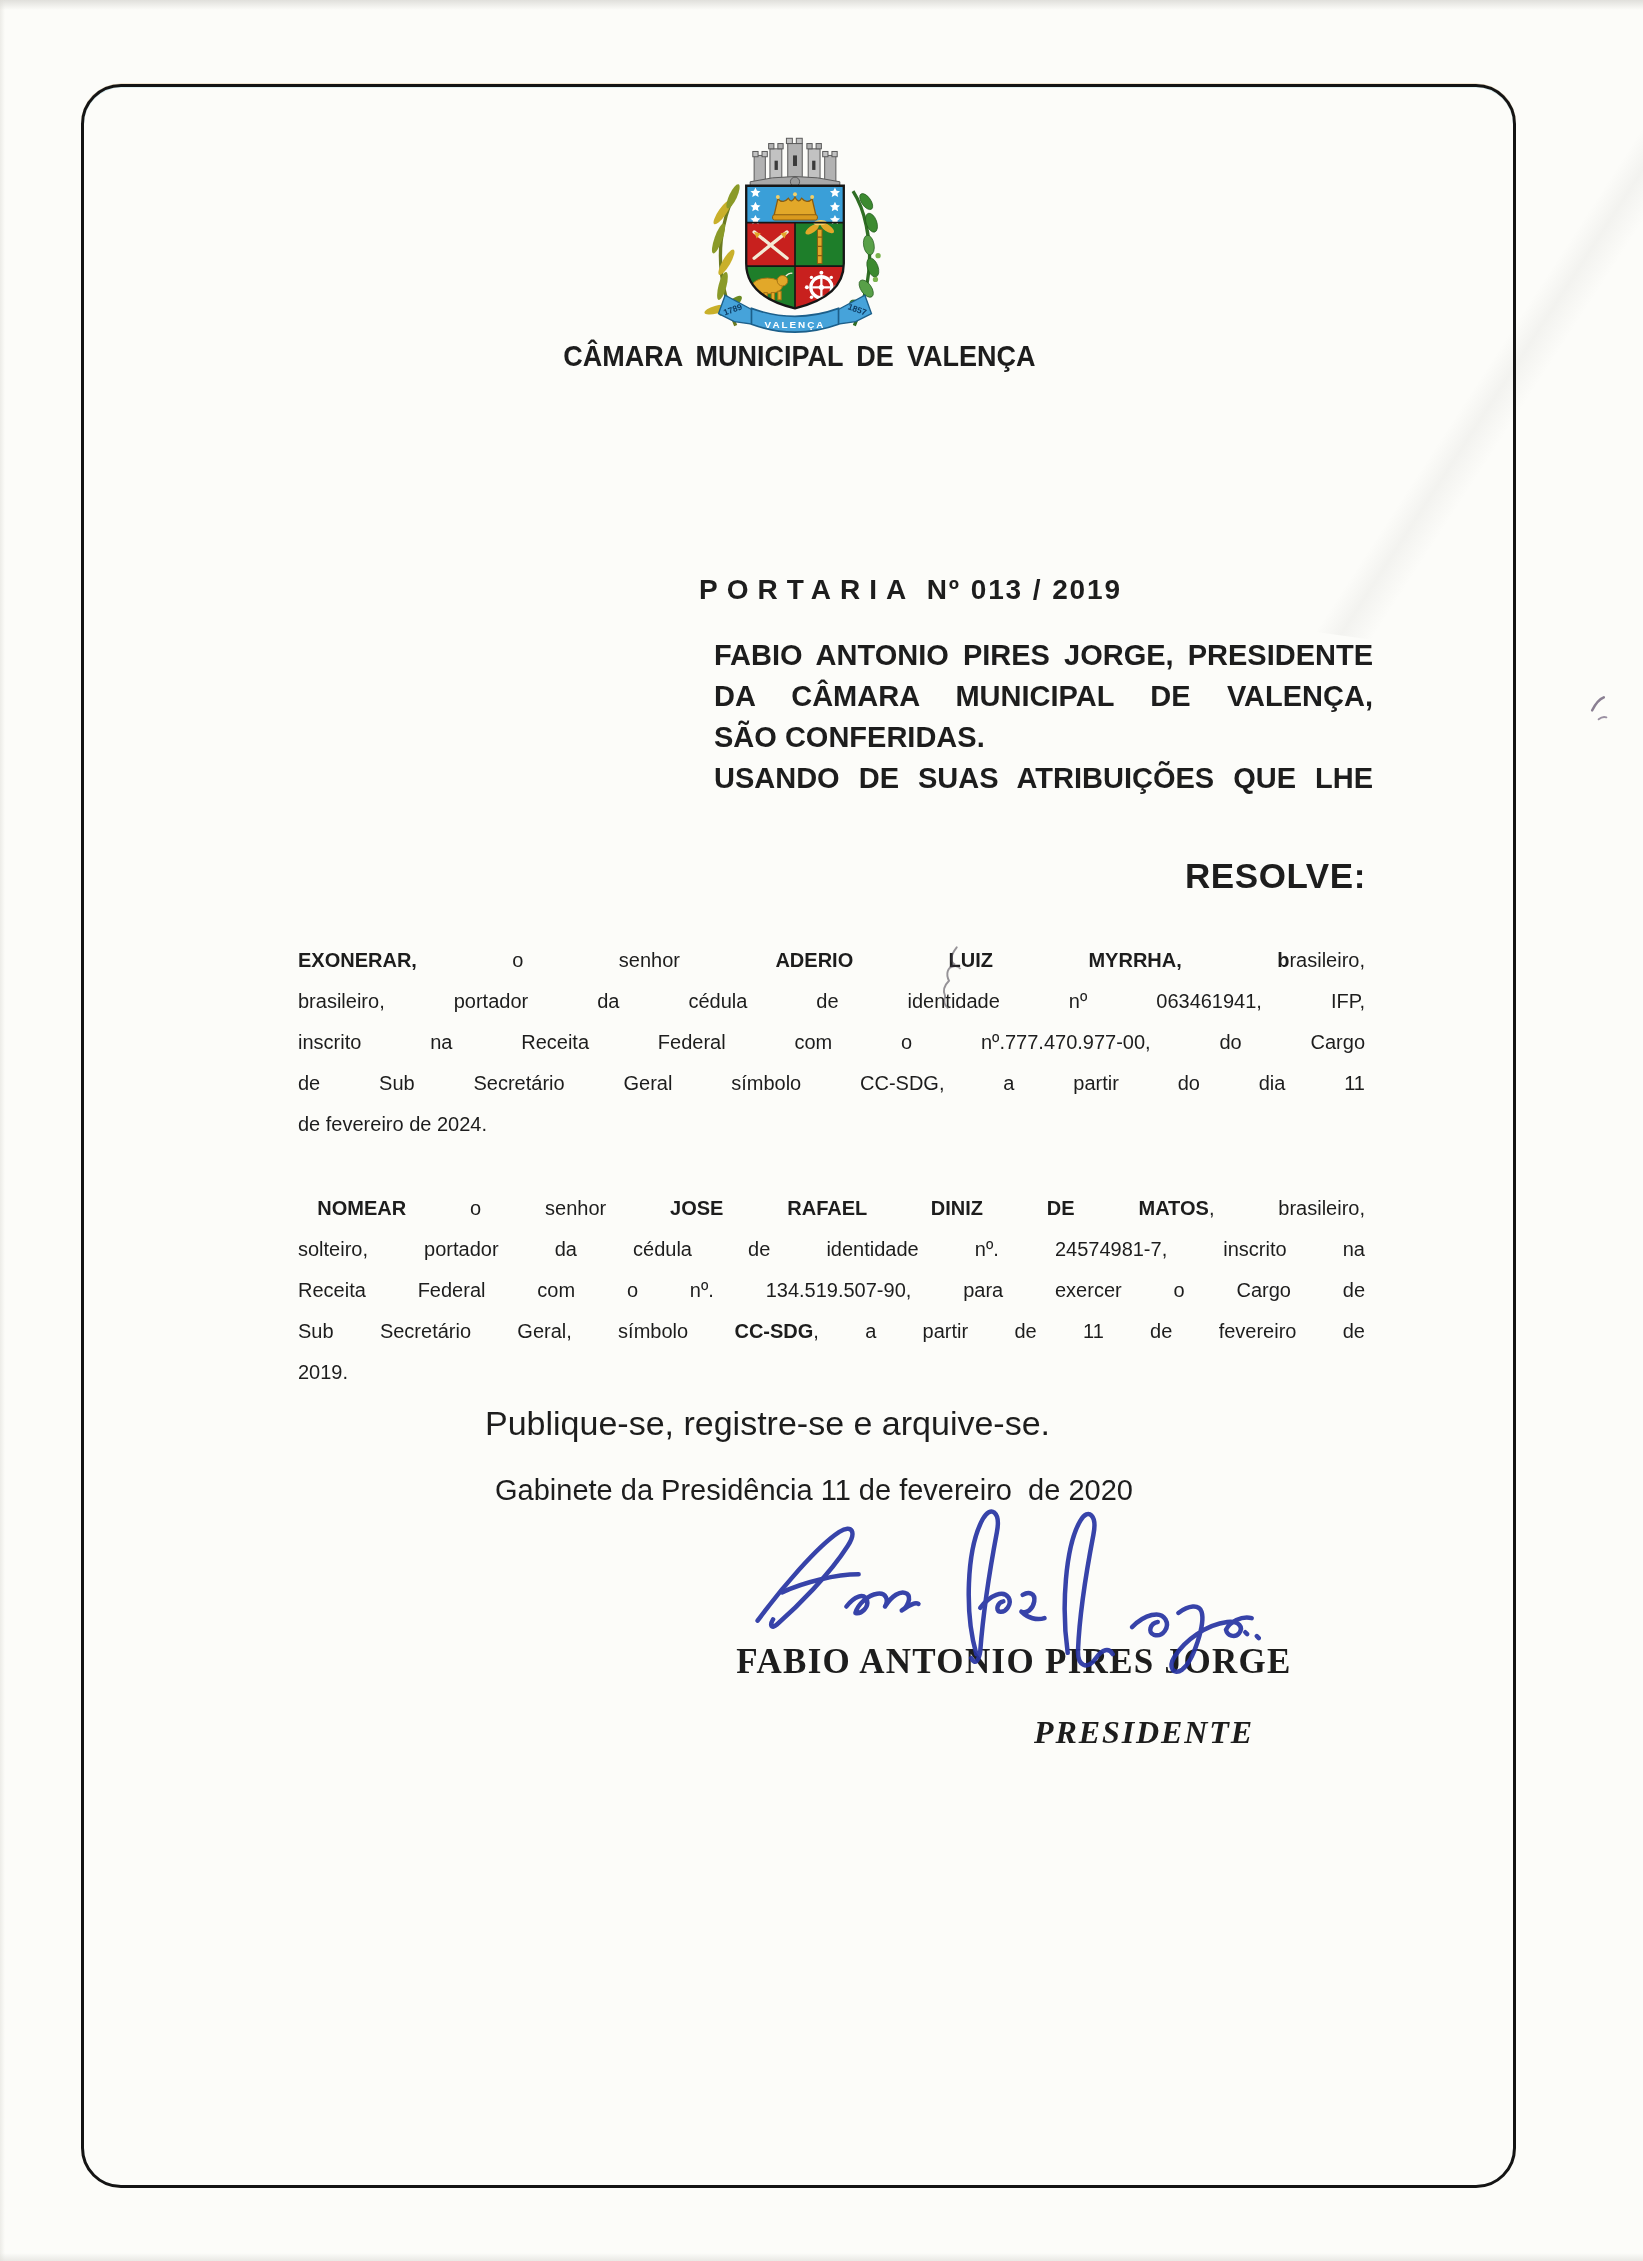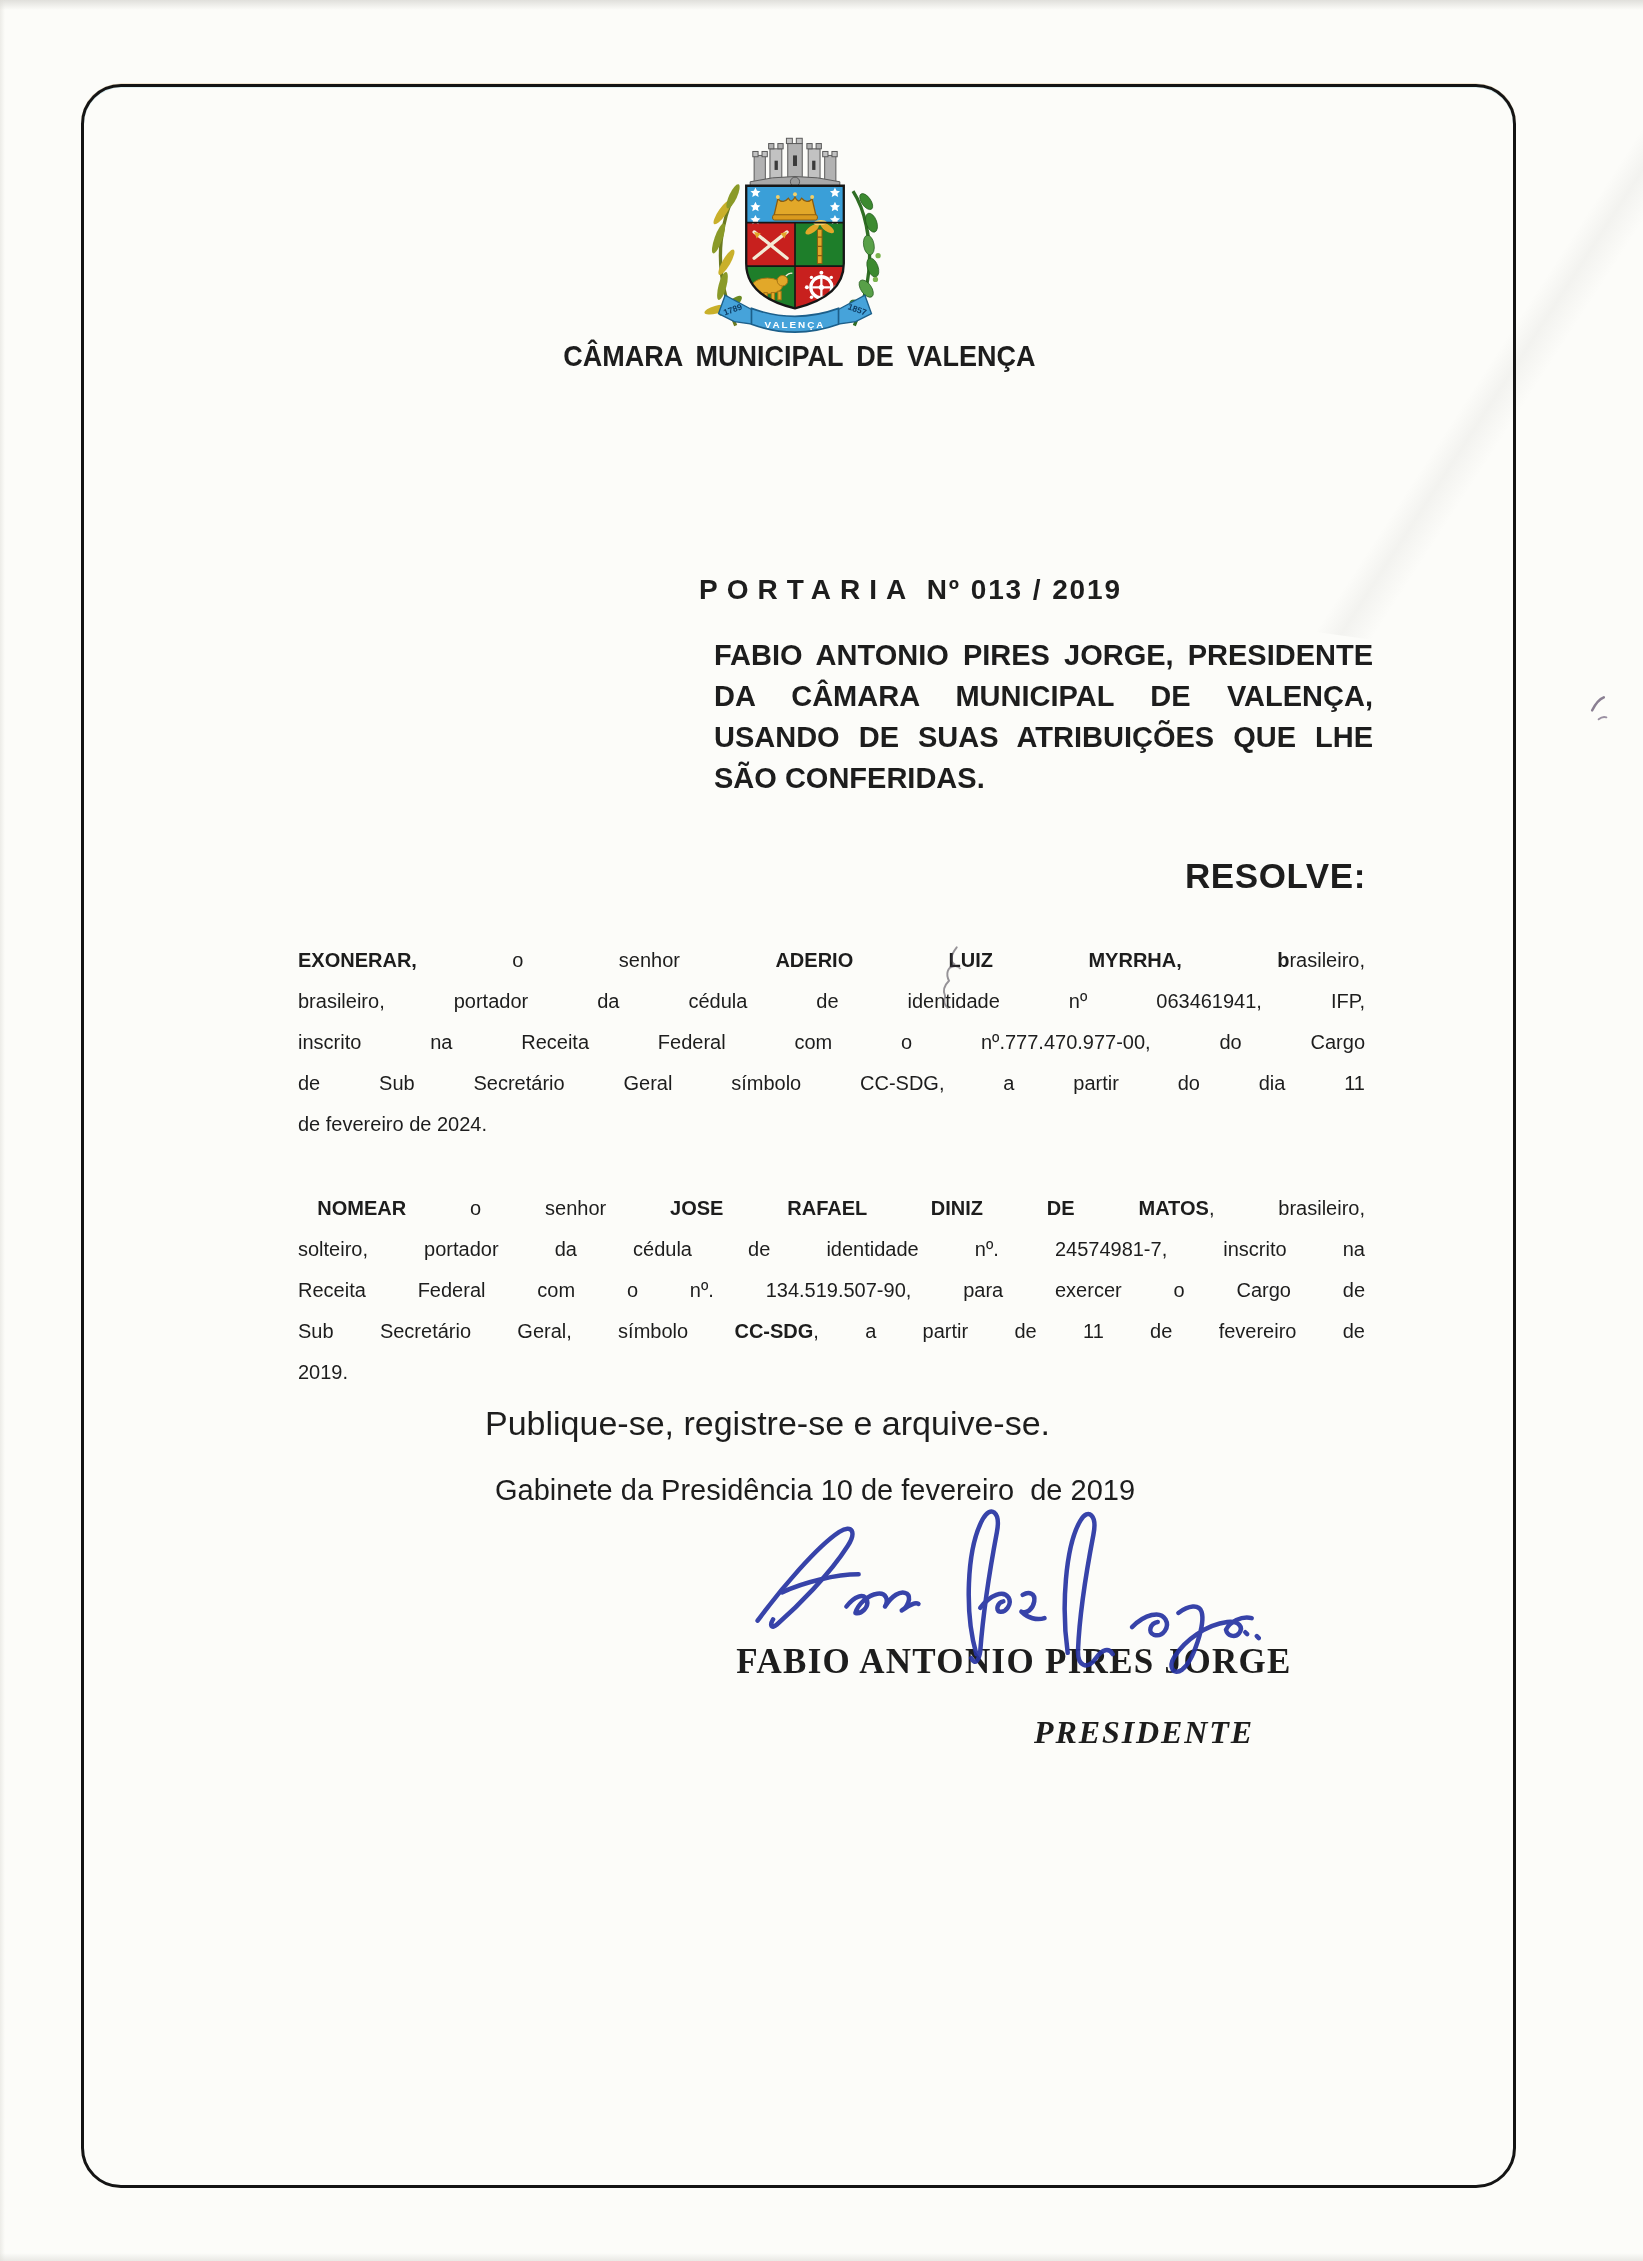--- a/index.html
+++ b/index.html
@@ -239,22 +239,22 @@
     <span class="squeeze">CÂMARA MUNICIPAL DE VALENÇA</span>
   </div>
 
   <div class="doc-heading">
     <span class="h-label">PORTARIA</span><span class="h-number">Nº 013 / 2019</span>
   </div>
 
   <div class="preamble">
       <div class="tline just"><span class="b">FABIO ANTONIO PIRES JORGE, PRESIDENTE</span></div>
       <div class="tline just"><span class="b">DA CÂMARA MUNICIPAL DE VALENÇA,</span></div>
+      <div class="tline"><span class="b">SÃO CONFERIDAS.</span></div>
       <div class="tline just"><span class="b">USANDO DE SUAS ATRIBUIÇÕES QUE LHE</span></div>
-      <div class="tline"><span class="b">SÃO CONFERIDAS.</span></div>
     </div>
 
   <div class="resolve">RESOLVE:</div>
 
   <div class="body-par par-exonerar">
       <div class="tline just"><span class="b">EXONERAR,</span><span> o senhor </span><span class="b">ADERIO LUIZ MYRRHA,</span><span> </span><span class="b">b</span><span>rasileiro,</span></div>
       <div class="tline just"><span>brasileiro, portador da cédula de identidade nº 063461941, IFP,</span></div>
       <div class="tline just"><span>inscrito na Receita Federal com o nº.777.470.977-00, do Cargo</span></div>
       <div class="tline just"><span>de Sub Secretário Geral símbolo CC-SDG, a partir do dia 11</span></div>
       <div class="tline"><span>de fevereiro de 2024.</span></div>
@@ -263,21 +263,21 @@
   <div class="body-par par-nomear">
       <div class="tline just ind"><span class="b">NOMEAR</span><span> o senhor </span><span class="b">JOSE RAFAEL DINIZ DE MATOS</span><span>, brasileiro,</span></div>
       <div class="tline just"><span>solteiro, portador da cédula de identidade nº. 24574981-7, inscrito na</span></div>
       <div class="tline just"><span>Receita Federal com o nº. 134.519.507-90, para exercer o Cargo de</span></div>
       <div class="tline just"><span>Sub Secretário  Geral, símbolo </span><span class="b">CC-SDG</span><span>, a partir de 11 de fevereiro de</span></div>
       <div class="tline"><span>2019.</span></div>
     </div>
 
   <div class="closing-line">Publique-se, registre-se e arquive-se.</div>
 
-  <div class="date-line">Gabinete da Presidência 10 de fevereiro  de 2019</div>
+  <div class="date-line">Gabinete da Presidência 11 de fevereiro  de 2020</div>
 
   <svg class="signature-svg" viewBox="0 0 840 300" aria-hidden="true">
     <g fill="none" stroke="var(--signature-blue,#2734a3)" stroke-width="7" stroke-linecap="round" stroke-linejoin="round" opacity="0.92">
       <path d="M58,200 C95,150 150,85 185,62 C205,50 212,62 198,84 C170,128 120,178 88,206 C80,213 76,208 82,198"></path>
       <path d="M96,156 C130,140 180,128 215,128"></path>
       <path d="M196,178 C208,162 224,156 228,168 C231,179 220,190 210,188 C214,174 230,160 244,158 C258,156 262,168 256,178 C266,162 280,152 290,158 C298,164 290,180 282,184 C292,178 302,170 308,174"></path>
       <path d="M398,252 C380,190 382,90 408,42 C420,20 436,30 430,62 C420,115 408,195 404,248 C402,262 396,270 390,258"></path>
       <path d="M404,180 C420,160 440,152 448,164 C454,174 444,188 434,186 C428,184 430,172 440,170"></path>
       <path d="M470,160 C480,154 490,158 488,170 C486,182 476,190 468,186 C478,196 492,200 504,196"></path>
       <path d="M540,250 C530,180 536,84 560,44 C572,24 586,36 580,66 C570,118 558,196 556,246 C555,270 570,278 584,258 C594,244 604,242 610,252"></path>

